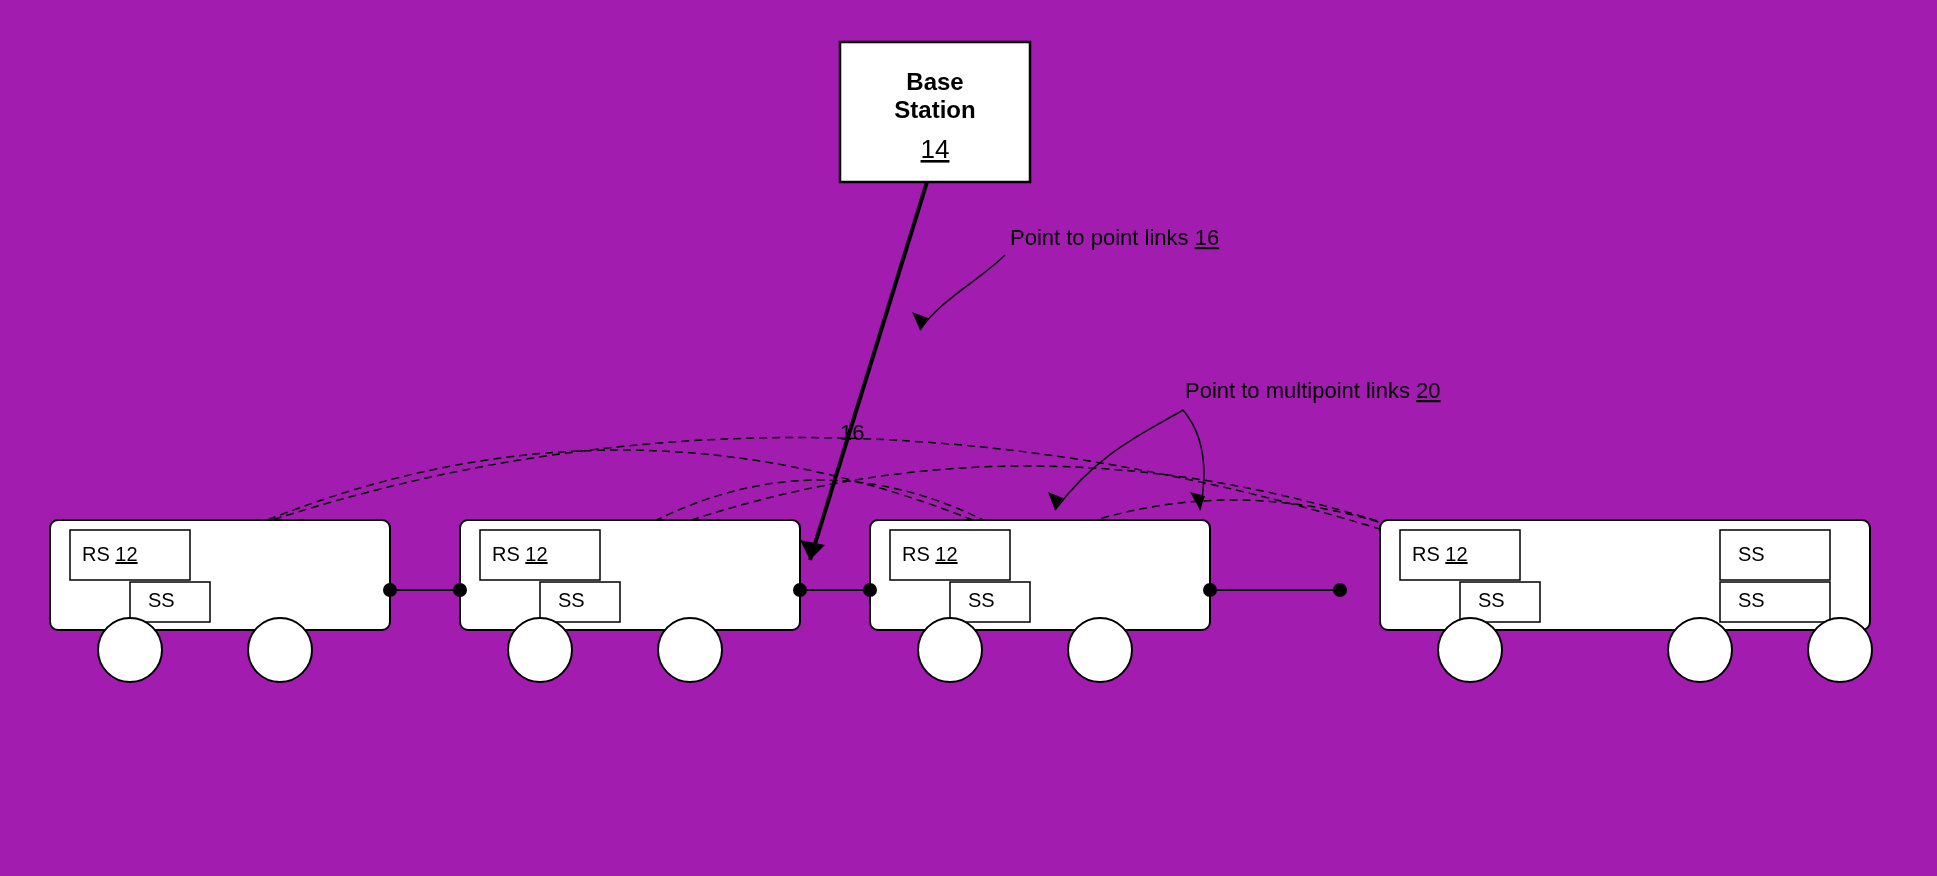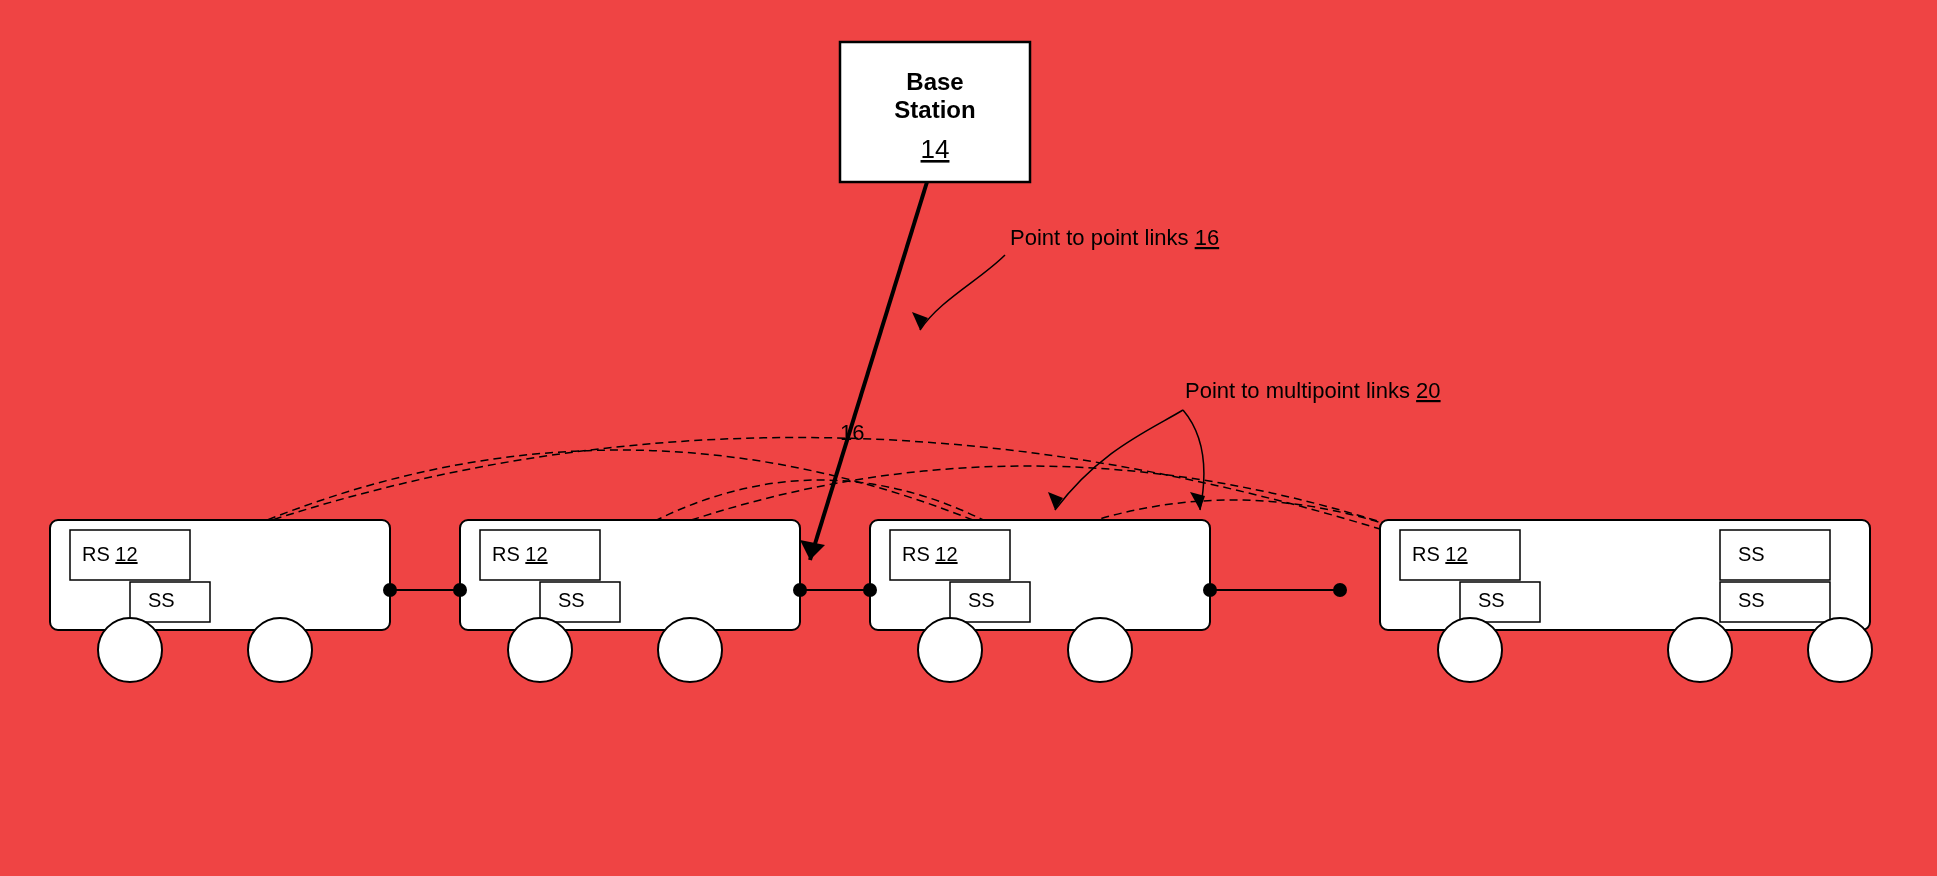--- a/index.html
+++ b/index.html
@@ -8,21 +8,21 @@
       font-family: Arial, sans-serif;
       width: 1937px;
       height: 876px;
       overflow: hidden;
       position: relative;
     }
     #diagram-container {
       position: relative;
       width: 1937px;
       height: 876px;
-      background: #ef4444;
+      background: #a21caf;
     }
     svg#main-svg {
       position: absolute;
       top: 0; left: 0;
       width: 1937px;
       height: 876px;
     }
     .box-text {
       font-family: Arial, sans-serif;
       font-size: 24px;

